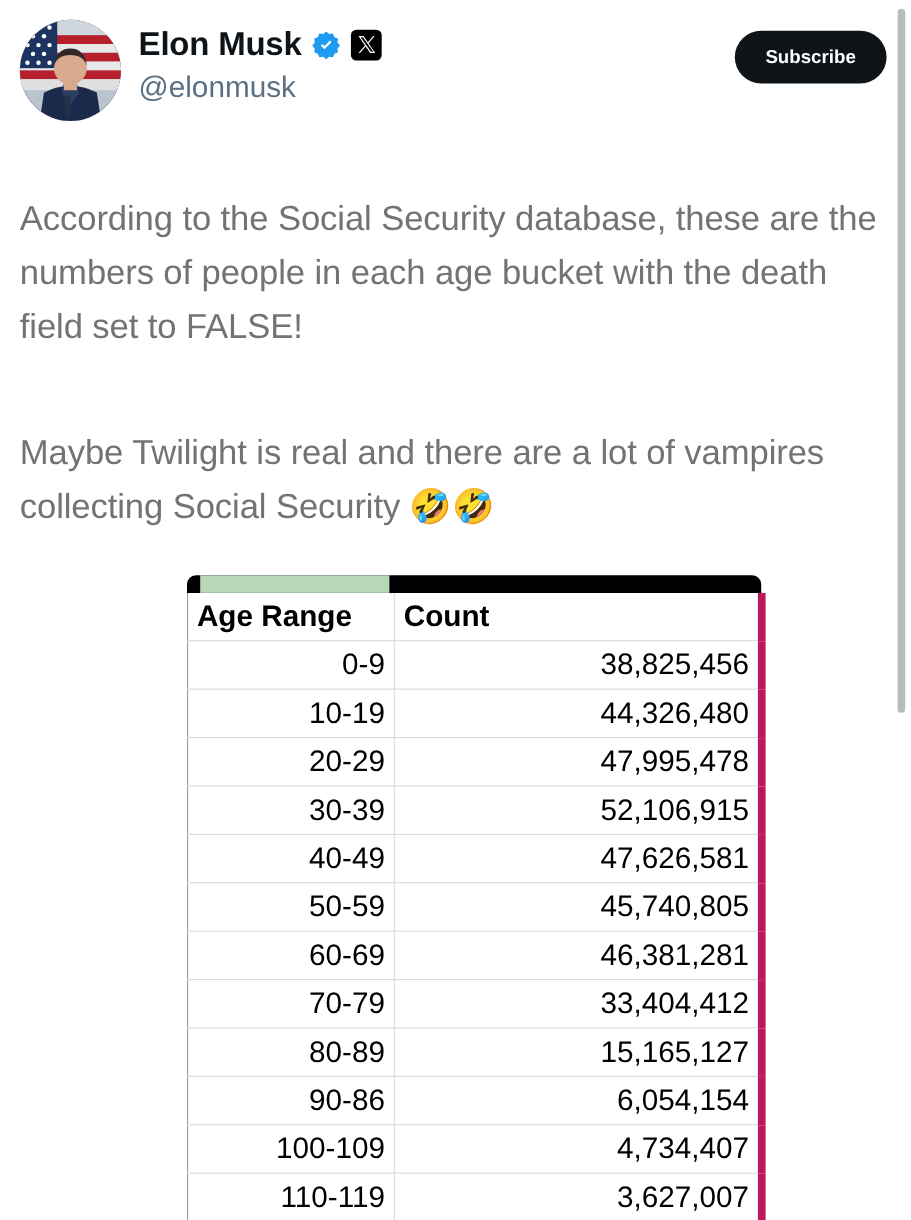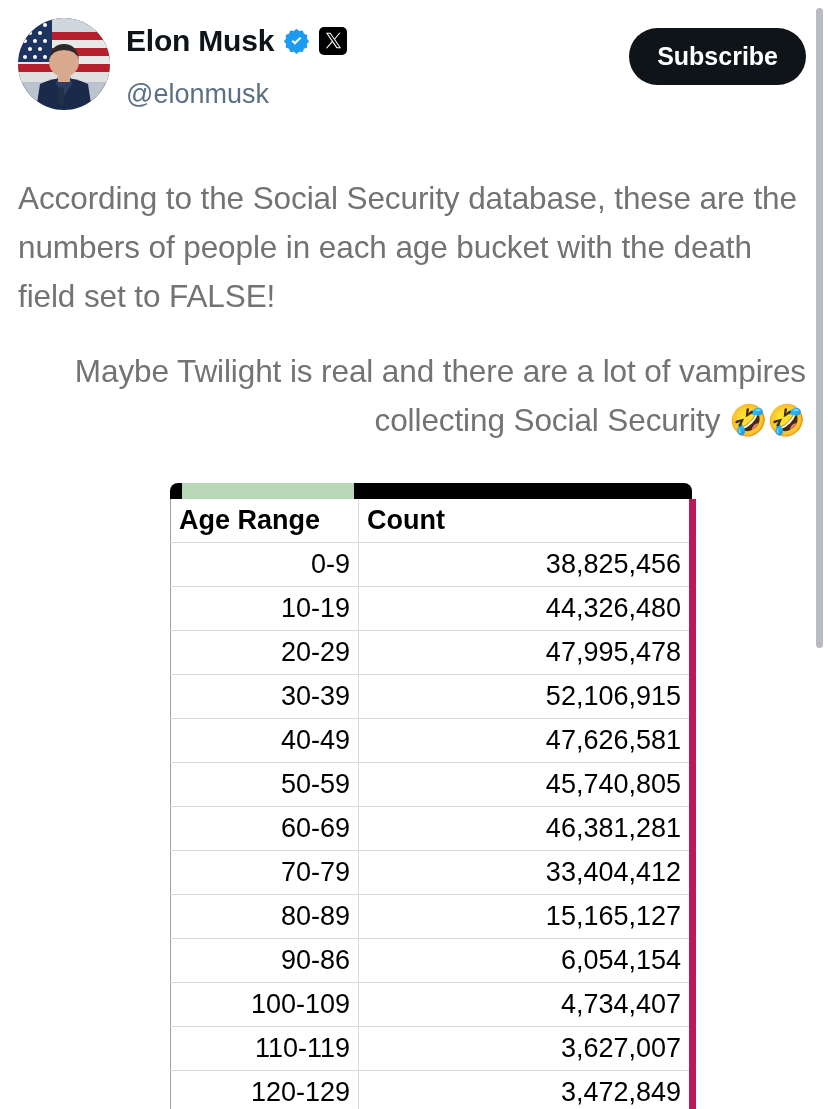--- a/index.html
+++ b/index.html
@@ -65,49 +65,49 @@
     border-radius: 5px;
     display: flex;
     align-items: center;
     justify-content: center;
     flex: 0 0 28px;
   }
   .x-badge svg { width: 17px; height: 17px; }
   .handle {
     font-size: 27px;
     color: #5b7083;
-    margin-top: 22px;
+    margin-top: 7px;
     line-height: 1.15;
   }
 
   .subscribe-btn {
     flex: 0 0 auto;
     background: #0f1419;
     color: #ffffff;
-    font-size: 25px;
+    font-size: 17px;
     font-weight: bold;
     border: none;
     border-radius: 999px;
     padding: 14px 28px;
     margin-top: 10px;
     cursor: pointer;
     font-family: "Liberation Sans", sans-serif;
     white-space: nowrap;
   }
 
   
   .tweet-text {
     margin-top: 48px;
     font-size: 31.5px;
     line-height: 49px;
     color: #737373;
     letter-spacing: -0.1px;
   }
   .tweet-text p { margin: 0; }
-  .tweet-text p + p { margin-top: 26px; text-align: right; }
+  .tweet-text p + p { margin-top: 66px; }
   .emoji { font-size: 31px; }
 
   
   .sheet-wrap {
     margin-top: 38px;
     margin-left: 152px;
     width: 522px;
     position: relative;
   }
   .sheet-topbar {

